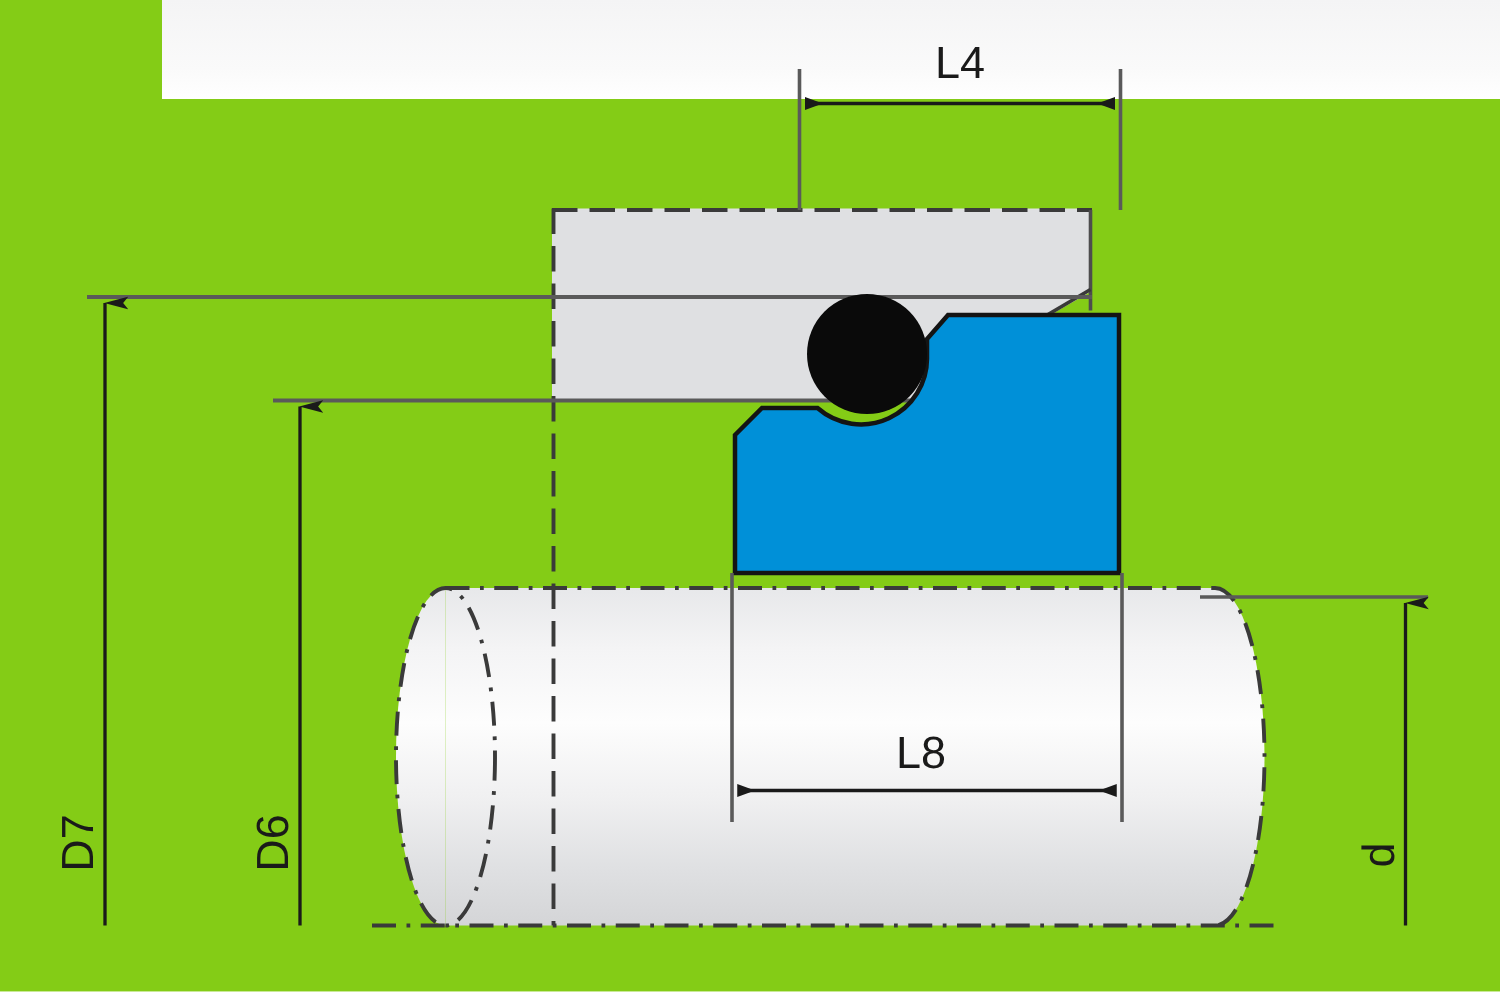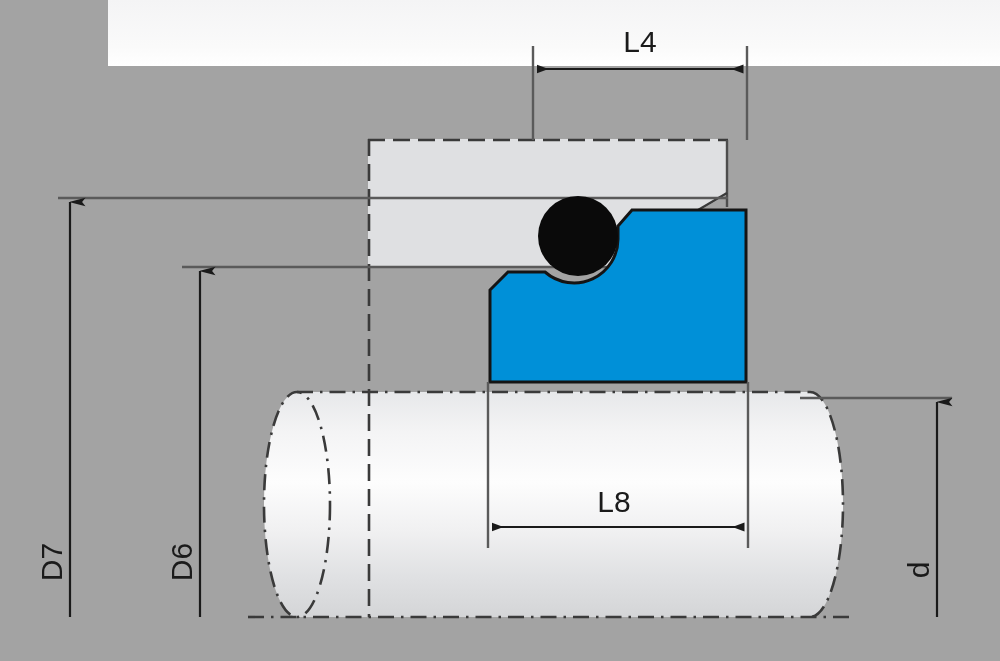--- a/index.html
+++ b/index.html
@@ -8,21 +8,21 @@
     padding: 0;
     background: #ffffff;
   }
   body {
     font-family: "Liberation Sans", sans-serif;
   }
   #stage {
     position: relative;
     width: 1000px;
     height: 661px;
-    background: #a3a3a3;
+    background: #84cc16;
     overflow: hidden;
   }
   #drawing {
     position: absolute;
     left: 0;
     top: 0;
     width: 1000px;
     height: 661px;
   }
   .dim-label {

